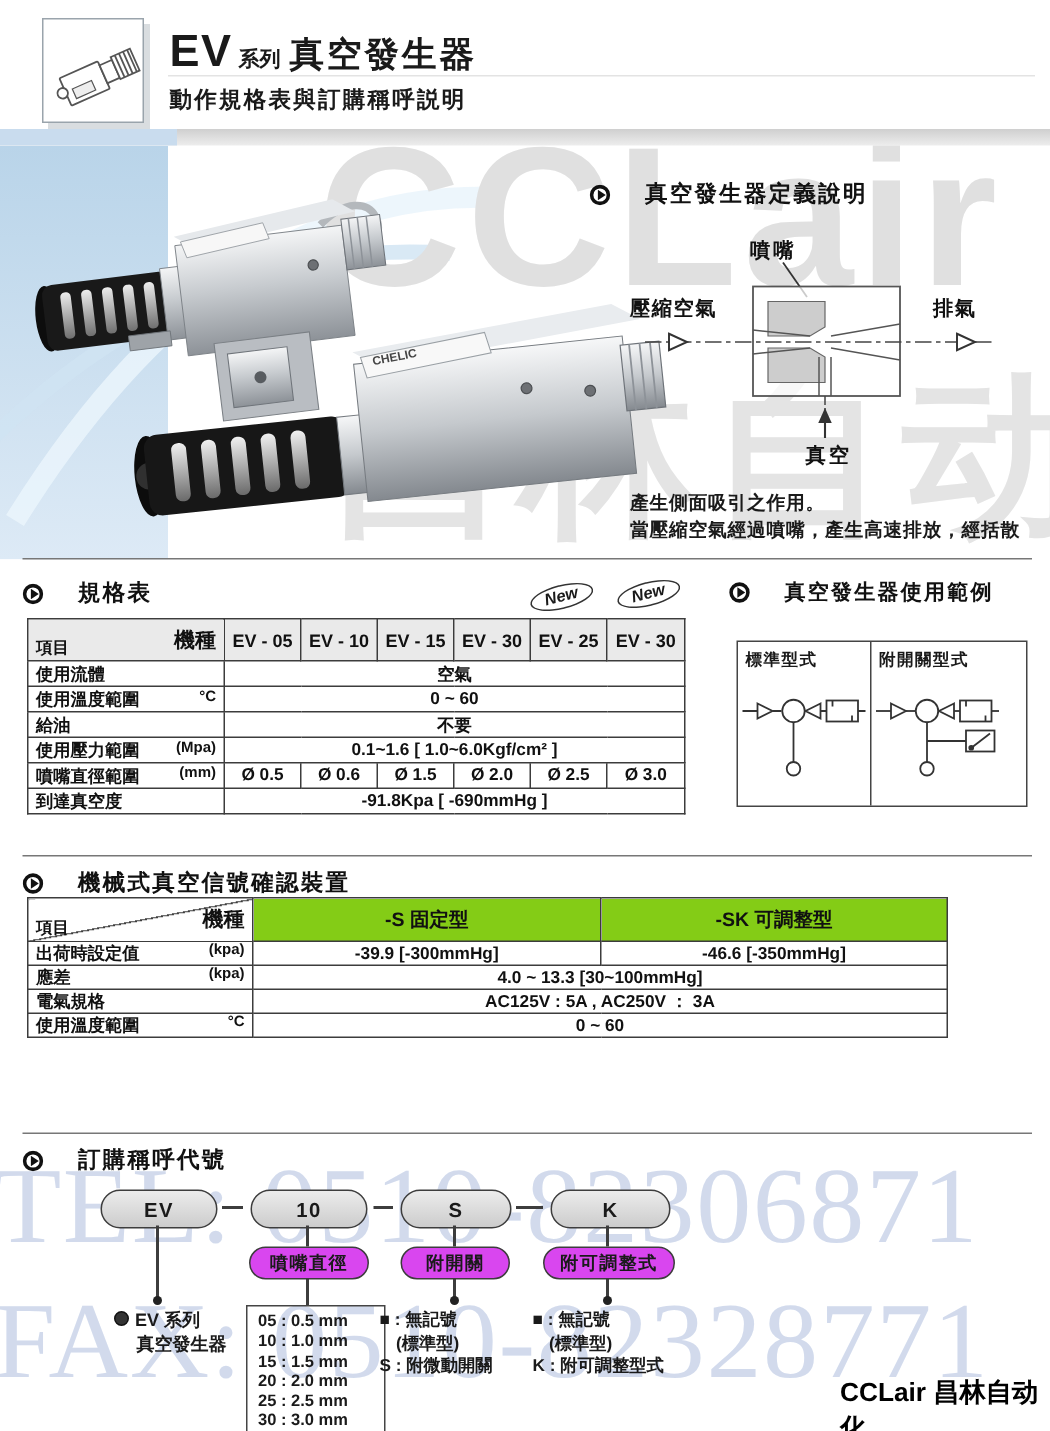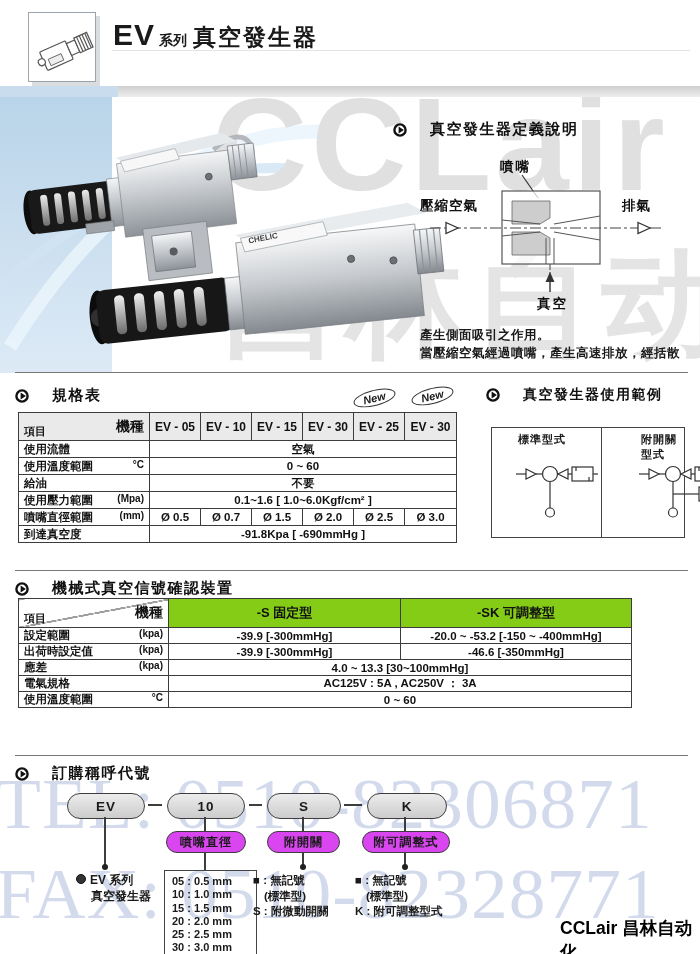--- a/index.html
+++ b/index.html
@@ -47,22 +47,22 @@
   .sig-table .hdr{background:#84cc16;font-weight:700;font-size:13px;height:28px;}
   .sig-table .corner{background:#fff;background-image:linear-gradient(to bottom right,transparent 49.2%,#3c3c3c 49.2%,#3c3c3c 50.8%,transparent 50.8%);}
   
   .new-badge{z-index:4;border:1.5px solid #333;border-radius:50%;padding:1px 9px;
              font-size:11px;font-style:italic;font-weight:700;background:#fff;
              transform:rotate(-14deg);}
   
   .usage-box{left:491px;top:427px;width:192px;height:109px;border:1.2px solid #444;
              display:flex;z-index:3;background:#fff;}
   .usage-cell{position:relative;height:100%;}
-  .usage-cell.l{width:88px;border-right:1.2px solid #444;margin-left:21px;}
-  .usage-cell.r{flex:1;margin-left:34px;}
+  .usage-cell.l{width:88px;border-right:1.2px solid #444;}
+  .usage-cell.r{flex:1;}
   .usage-lbl{position:absolute;left:5px;top:4px;font-size:11px;font-weight:700;letter-spacing:1px;}
   
   .pill{z-index:3;border:1.6px solid #3d3d3d;border-radius:13px;
         background:linear-gradient(#ececec,#cccccc);display:flex;align-items:center;
         justify-content:center;font-size:13.5px;font-weight:800;letter-spacing:1px;}
   .subpill{z-index:3;border:1.4px solid #3d3d3d;border-radius:11px;background:#d946ef;
            display:flex;align-items:center;justify-content:center;font-size:12px;font-weight:700;letter-spacing:1px;}
   .dash{z-index:3;height:2px;background:#3d3d3d;}
   .vline{z-index:3;width:1.6px;background:#3d3d3d;}
   .dot{z-index:3;width:6px;height:6px;border-radius:50%;background:#222;}
@@ -101,20 +101,21 @@
           <line x1="61" y1="31" x2="61" y2="47"></line>
         <circle cx="10" cy="40" r="3.5"></circle>
         <rect x="17" y="40" width="14" height="7" fill="#eee" stroke-width=".8"></rect>
       </g>
     </svg>
   </div>
   <div class="abs title-row">
     <span class="t-ev">EV</span><span class="t-series">系列</span><span class="t-main">真空發生器</span>
   </div>
   <div class="abs title-rule"></div>
+  <div class="abs subtitle">動作規格表與訂購稱呼説明</div>
   <div class="abs gray-band"></div>
   <div class="abs band-blue"></div>
 
   <div class="abs photo-strip">
 
     <svg class="abs" style="left:0;top:0;" width="345" height="276" viewBox="0 0 345 276">
       <defs>
         <linearGradient id="blueG" x1="0" y1="0" x2="0" y2="1">
           <stop offset="0" stop-color="#b9d4e9"></stop>
             <stop offset="1" stop-color="#ddeaf6"></stop>
@@ -281,21 +282,21 @@
       <td class="lbl"><span>給油</span></td>
       <td colspan="6">不要</td>
     </tr>
     <tr>
       <td class="lbl"><span>使用壓力範圍</span><span class="unit">(Mpa)</span></td>
       <td colspan="6">0.1~1.6 [ 1.0~6.0Kgf/cm² ]</td>
     </tr>
     <tr>
       <td class="lbl"><span>噴嘴直徑範圍</span><span class="unit">(mm)</span></td>
       <td>Ø 0.5</td>
-      <td>Ø 0.7</td>
+      <td>Ø 0.6</td>
       <td>Ø 1.5</td>
       <td>Ø 2.0</td>
       <td>Ø 2.5</td>
       <td>Ø 3.0</td>
     </tr>
     <tr>
       <td class="lbl"><span>到達真空度</span></td>
       <td colspan="6">-91.8Kpa [ -690mmHg ]</td>
     </tr>
   </tbody>
@@ -372,25 +373,20 @@
     <tbody>
         <tr>
       <td class="hdr corner" style="height:28px;">
         <span class="c-top">機種</span>
         <span class="c-bot">項目</span>
       </td>
       <td class="hdr">-S 固定型</td>
       <td class="hdr">-SK 可調整型</td>
     </tr>
     <tr>
-      <td class="lbl"><span>設定範圍</span><span class="unit">(kpa)</span></td>
-      <td>-39.9 [-300mmHg]</td>
-      <td>-20.0 ~ -53.2 [-150 ~ -400mmHg]</td>
-    </tr>
-    <tr>
       <td class="lbl"><span>出荷時設定值</span><span class="unit">(kpa)</span></td>
       <td>-39.9 [-300mmHg]</td>
       <td>-46.6 [-350mmHg]</td>
     </tr>
     <tr>
       <td class="lbl"><span>應差</span><span class="unit">(kpa)</span></td>
       <td colspan="2">4.0 ~ 13.3  [30~100mmHg]</td>
     </tr>
     <tr>
       <td class="lbl"><span>電氣規格</span></td>

